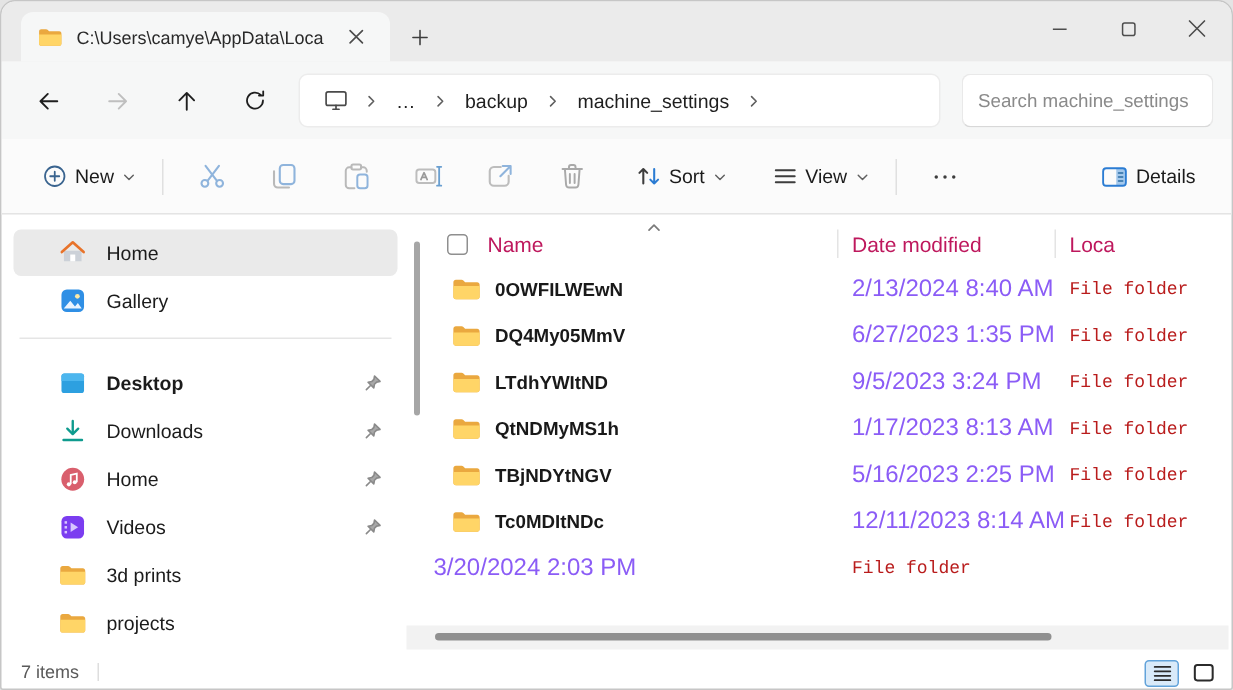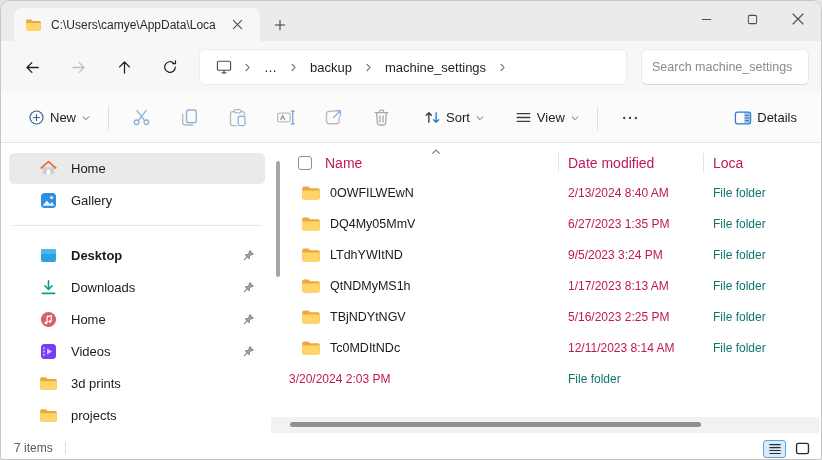--- a/index.html
+++ b/index.html
@@ -62,23 +62,23 @@
   .cols { display:grid; grid-template-columns:279px 145px 1fr; }
   .list-header { margin-top:5px; height:29px; align-items:center; position:relative; font-size:14px; color:#be185d; }
   .hdr-name { display:flex; align-items:center; }
   .hdr-checkbox { width:14px; height:14px; border:1px solid #8f8f8f; border-radius:3px; background:#fff; margin-left:9px; flex:none; }
   .hdr-label { margin-left:13px; }
   .hdr-caret { position:absolute; left:140px; top:-3px; width:14px; height:14px; }
   .hdr-sep { position:absolute; top:5px; width:1px; height:19px; background:#e4e4e4; }
   .row { height:31px; align-items:center; font-size:12.5px; }
   .cell-name { display:flex; align-items:center; padding-left:12px; min-width:0; }
   .row-folder-icon { width:20px; height:20px; flex:none; margin-right:9px; }
-  .name-text { color:#191919; white-space:nowrap; overflow:hidden; }
-  .cell-date { color:#be185d; font-size:12px; }
-  .cell-type { color:#0f766e; font-size:12px; }
+  .name-text { color:#191919; white-space:nowrap; overflow:hidden;font-weight:bold; }
+  .cell-date { color:#8b5cf6; font-size:16px; }
+  .cell-type { color:#b91c1c; font-size:12px;font-family:Liberation Mono, monospace; }
   .hscroll { position:absolute; left:0; right:2px; bottom:5px; height:16px; background:#f2f2f2; }
   .hscroll-thumb { position:absolute; left:19px; top:5px; width:411px; height:5px; background:#909090; border-radius:3px; }
   
   .statusbar { height:21px; flex:none; display:flex; align-items:center; padding:0 8px 2px 13px; position:relative; }
   .status-count { font-size:12px; color:#5a5a5a; }
   .status-divider { width:1px; height:12px; background:#dedede; margin-left:12px; }
   .status-toggles { position:absolute; right:7px; top:0; height:100%; display:flex; align-items:center; gap:5px; }
   .view-toggle { width:23px; height:18px; display:flex; align-items:center; justify-content:center; border-radius:3px; border:1px solid transparent; }
   .view-toggle.active { background:#d9eaf9; border-color:#62a3da; }
   svg { display:block; }

